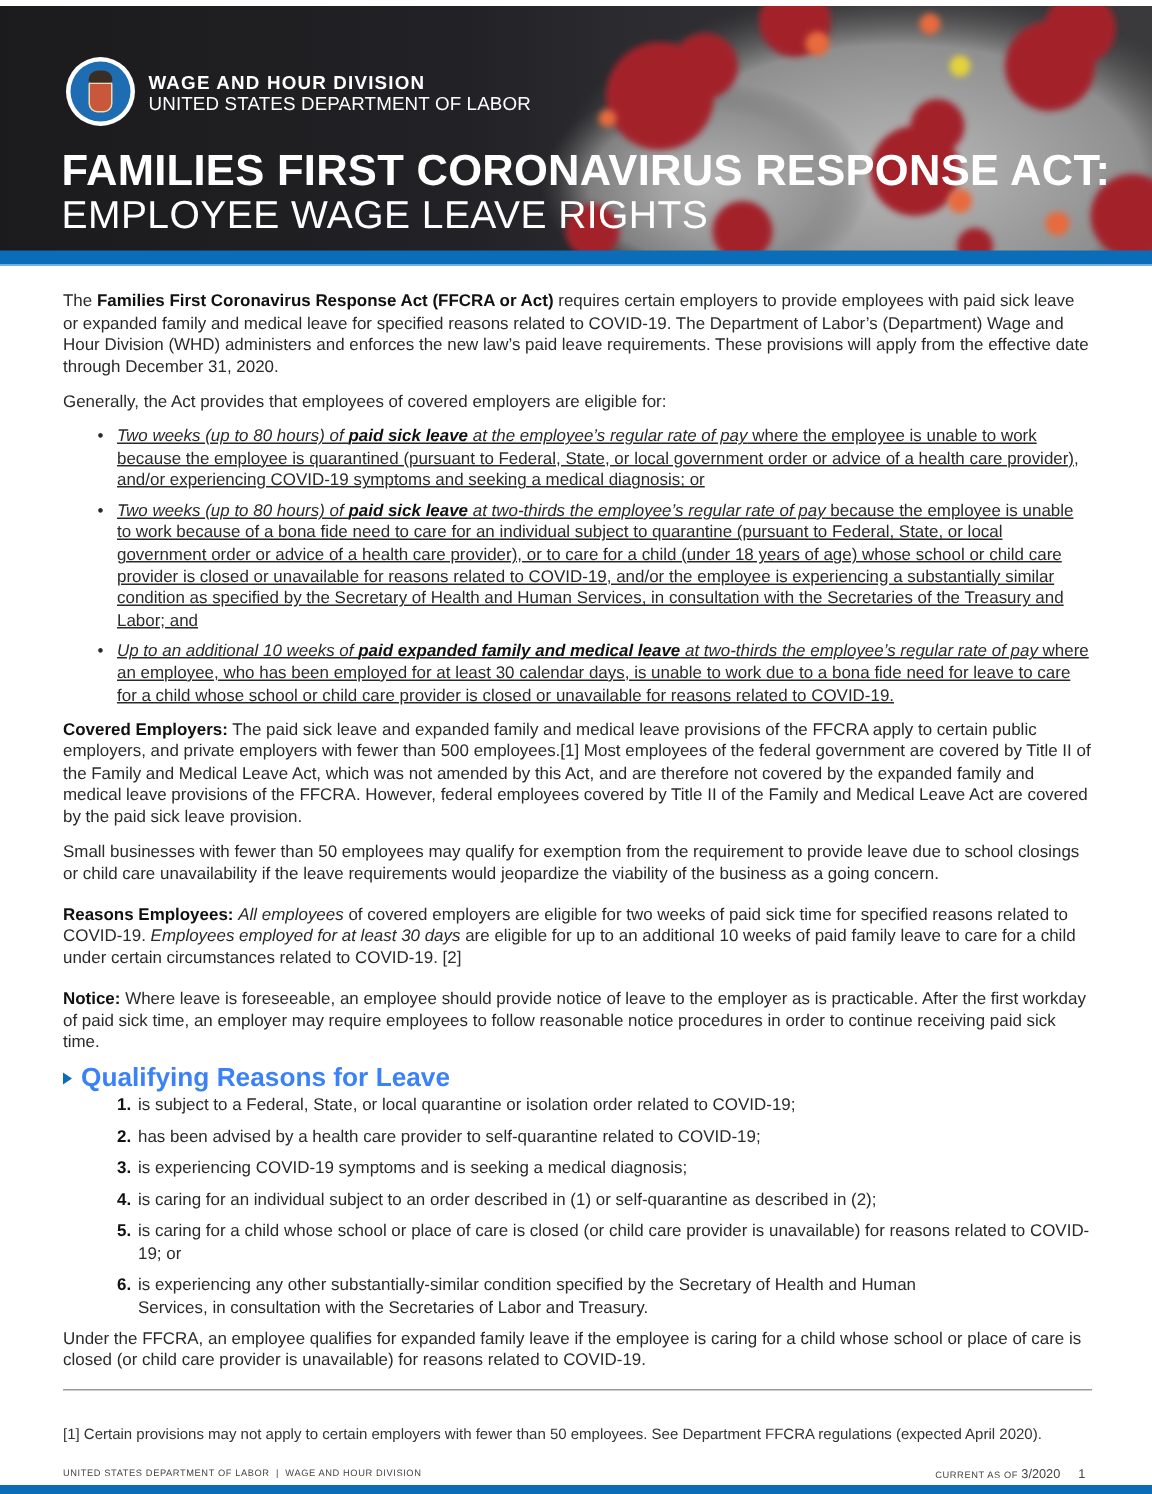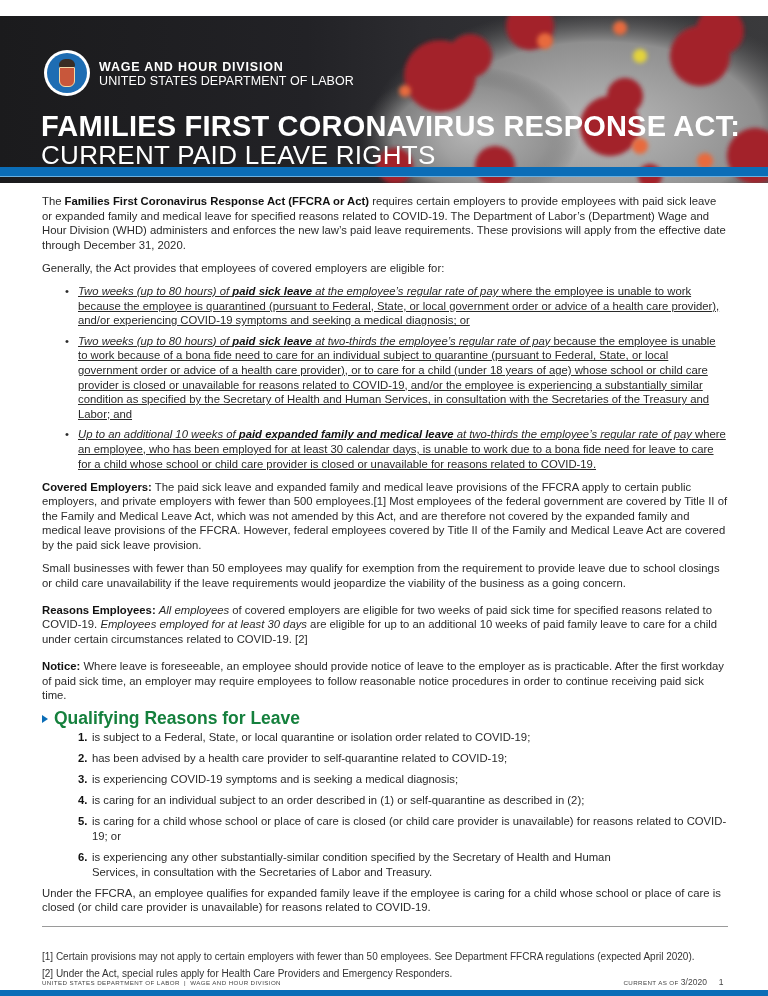--- a/index.html
+++ b/index.html
@@ -1,21 +1,21 @@
 <!DOCTYPE html>
 <html><head>
 <meta charset="utf-8">
 <style>
   html, body { margin: 0; padding: 0; }
   body {
     width: 768px; height: 996px; overflow: hidden; background: #fff;
     font-family: "Liberation Sans", sans-serif; color: #2a2a2a; position: relative;
   }
   .banner {
-    position: absolute; left: 0; top: 16px; width: 768px; height: 167px;
+    position: absolute; left: 0; top: 4px; width: 768px; height: 167px;
     background: linear-gradient(90deg, #1b1b1d 0%, #222226 40%, #2c2c30 55%, #3a3a3c 100%);
     overflow: hidden;
     text-align: center;
   }
   .virus { position: absolute; left: 0; top: 0; width: 768px; height: 167px; }
   .seal {
     position: absolute; left: 44px; top: 34px; width: 46px; height: 46px; border-radius: 50%;
     background: #fff; display: flex; align-items: center; justify-content: center;
   }
   .seal-inner {
@@ -31,21 +31,21 @@
   .blue-bar { position: absolute; left: 0; top: 167px; width: 768px; height: 9px; background: #0b6db7; border-bottom: 1px solid #6ab0e0; }
 
   .content { position: absolute; left: 42px; top: 194px; width: 686px; font-size: 11.3px; line-height: 14.6px; }
   .content p { margin: 0 0 8.5px 0; }
   .content b { color: #111; text-align: right; }
   ul.bullets { margin: 0 0 8.5px 0; padding-left: 36px; list-style: none; text-decoration: underline; }
   ul.bullets li { position: relative; margin-bottom: 6px; }
   ul.bullets li::before { content: "•"; position: absolute; left: -13px; top: 0; }
   .gap { height: 4px; }
   h2.section {
-    margin: 6px 0 4px 0; font-size: 17.5px; font-weight: bold; color: #15803d; display: flex; align-items: center;
+    margin: 6px 0 4px 0; font-size: 17.5px; font-weight: bold; color: #3b82f6; display: flex; align-items: center;
   }
   .tri { display: inline-block; width: 0; height: 0; border-top: 4px solid transparent; border-bottom: 4px solid transparent; border-left: 6px solid #0b6db7; margin-right: 6px; }
   ol.reasons { margin: 0 0 6px 0; padding-left: 36px; list-style: none; }
   ol.reasons li { position: relative; padding-left: 14px; margin-bottom: 6.5px; }
   ol.reasons li .num { position: absolute; left: 0; font-weight: bold; color: #111; }
 
   .footnotes { position: absolute; left: 42px; top: 926px; width: 686px; border-top: 1px solid #9a9a9a; padding-top: 21px; font-size: 10px; line-height: 17px; color: #333; }
   .footer-left { position: absolute; left: 42px; top: 979px; font-size: 6.2px; letter-spacing: 0.4px; color: #444; }
   .footer-right { position: absolute; right: 44px; top: 977px; font-size: 6.2px; letter-spacing: 0.4px; color: #444; }
   .footer-right .date { font-size: 8.5px; letter-spacing: 0; }
@@ -93,21 +93,21 @@
   </svg>
   <div class="seal">
     <div class="seal-inner">
       <div class="seal-eagle"></div>
       <div class="seal-shield"></div>
     </div>
   </div>
   <div class="org-line1">WAGE AND HOUR DIVISION</div>
   <div class="org-line2">UNITED STATES DEPARTMENT OF LABOR</div>
   <div class="title1">FAMILIES FIRST CORONAVIRUS RESPONSE ACT:</div>
-  <div class="title2">CURRENT PAID LEAVE RIGHTS</div>
+  <div class="title2">EMPLOYEE WAGE LEAVE RIGHTS</div>
 </div>
 <div class="blue-bar"></div>
 
 <div class="content">
   <p><span>The </span><b>Families First Coronavirus Response Act (FFCRA or Act)</b><span> requires certain employers to provide employees with paid sick leave or expanded family and medical leave for specified reasons related to COVID-19. The Department of Labor’s (Department) Wage and Hour Division (WHD) administers and enforces the new law’s paid leave requirements. These provisions will apply from the effective date through December 31, 2020.</span></p>
   <p>Generally, the Act provides that employees of covered employers are eligible for:</p>
   <ul class="bullets">
     <li><i>Two weeks (up to 80 hours) of </i><b><i>paid sick leave</i></b><i> at the employee’s regular rate of pay</i><span> where the employee is unable to work because the employee is quarantined (pursuant to Federal, State, or local government order or advice of a health care provider), and/or experiencing COVID-19 symptoms and seeking a medical diagnosis; or</span></li>
     <li><i>Two weeks (up to 80 hours) of </i><b><i>paid sick leave</i></b><i> at two-thirds the employee’s regular rate of pay</i><span> because the employee is unable to work because of a bona fide need to care for an individual subject to quarantine (pursuant to Federal, State, or local government order or advice of a health care provider), or to care for a child (under 18 years of age) whose school or child care provider is closed or unavailable for reasons related to COVID-19, and/or the employee is experiencing a substantially similar condition as specified by the Secretary of Health and Human Services, in consultation with the Secretaries of the Treasury and Labor; and</span></li>
     <li><i>Up to an additional 10 weeks of </i><b><i>paid expanded family and medical leave</i></b><i> at two-thirds the employee’s regular rate of pay</i><span> where an employee, who has been employed for at least 30 calendar days, is unable to work due to a bona fide need for leave to care for a child whose school or child care provider is closed or unavailable for reasons related to COVID-19.</span></li>
@@ -128,18 +128,17 @@
     <li><span class="num">3.</span><span>is experiencing COVID-19 symptoms and is seeking a medical diagnosis;</span></li>
     <li><span class="num">4.</span><span>is caring for an individual subject to an order described in (1) or self-quarantine as described in (2);</span></li>
     <li><span class="num">5.</span><span>is caring for a child whose school or place of care is closed (or child care provider is unavailable) for reasons related to COVID-19; or</span></li>
     <li style="padding-right:90px"><span class="num">6.</span><span>is experiencing any other substantially-similar condition specified by the Secretary of Health and Human Services, in consultation with the Secretaries of Labor and Treasury.</span></li>
   </ol>
   <p>Under the FFCRA, an employee qualifies for expanded family leave if the employee is caring for a child whose school or place of care is closed (or child care provider is unavailable) for reasons related to COVID-19.</p>
 </div>
 
 <div class="footnotes">
   <div>[1] Certain provisions may not apply to certain employers with fewer than 50 employees. See Department FFCRA regulations (expected April 2020).</div>
-  <div>[2] Under the Act, special rules apply for Health Care Providers and Emergency Responders.</div>
 </div>
 
 <div class="footer-left" style="white-space:pre">UNITED STATES DEPARTMENT OF LABOR  |  WAGE AND HOUR DIVISION</div>
 <div class="footer-right"><span>CURRENT AS OF </span><span class="date">3/2020</span><span class="page">1</span></div>
 <div class="bottom-bar"></div>
 
 </body></html>

